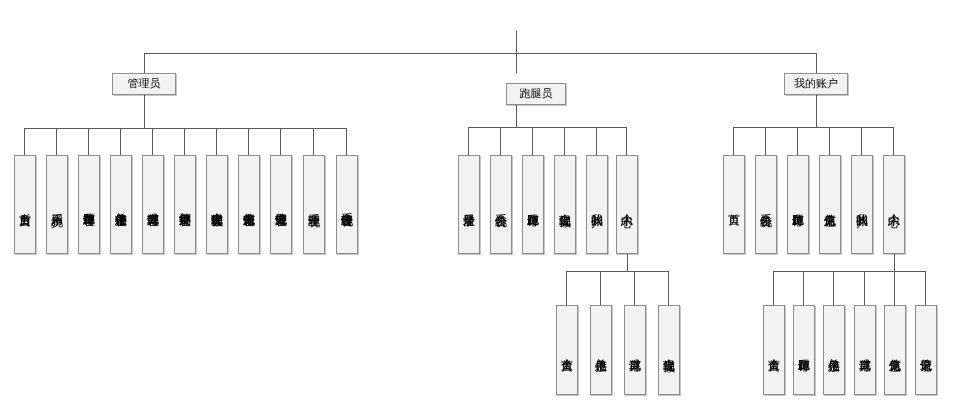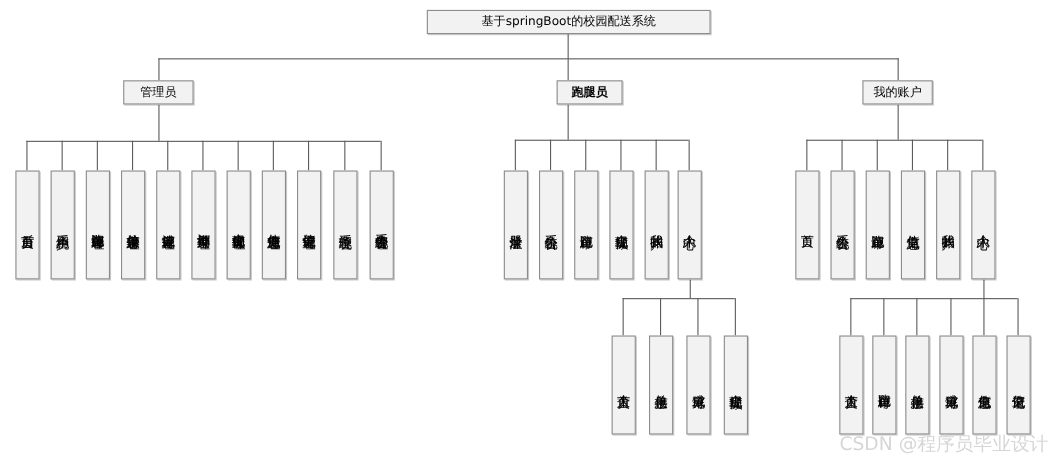--- a/index.html
+++ b/index.html
@@ -81,23 +81,20 @@
     white-space: nowrap;
     z-index: 5;
     user-select: none;
   }
 </style>
 </head>
 <body>
 
 <div id="diagram">
 
-  <div class="node horiz root" style="left:388px; top:9px; width:258px; height:22px;">
-    <span class="node-label">基于springBoot的校园配送系统</span>
-  </div>
 
   <div class="line v" style="left:516px; top:31px; width:1px; height:22px;"></div>
 
   <div class="line h" style="left:144px; top:53px; width:673px; height:1px;"></div>
 
   <div class="line v" style="left:144px; top:53px; width:1px; height:20px;"></div>
   <div class="line v" style="left:516px; top:53px; width:1px; height:20px;"></div>
   <div class="line v" style="left:816px; top:53px; width:1px; height:20px;"></div>
 
   <div class="node horiz" style="left:112px; top:73px; width:64px; height:22px;">
@@ -145,21 +142,21 @@
   <div class="node vert" style="left:270px; top:155px; width:22px; height:99px;">
     <span class="node-label">充值记录管理</span>
   </div>
   <div class="node vert" style="left:303px; top:155px; width:22px; height:99px;">
     <span class="node-label">系统管理</span>
   </div>
   <div class="node vert" style="left:336px; top:155px; width:22px; height:99px;">
     <span class="node-label">系统公告管理</span>
   </div>
 
-  <div class="node horiz" style="left:506px; top:73px; width:60px; height:22px;font-weight:bold;">
+  <div class="node horiz" style="left:506px; top:83px; width:60px; height:22px;">
     <span class="node-label">跑腿员</span>
   </div>
   <div class="line v" style="left:516px; top:95px; width:1px; height:32px;"></div>
   <div class="line h" style="left:468px; top:127px; width:158px; height:1px;"></div>
 
   <div class="line v" style="left:468px; top:127px; width:1px; height:28px;"></div>
   <div class="line v" style="left:500px; top:127px; width:1px; height:28px;"></div>
   <div class="line v" style="left:532px; top:127px; width:1px; height:28px;"></div>
   <div class="line v" style="left:564px; top:127px; width:1px; height:28px;"></div>
   <div class="line v" style="left:596px; top:127px; width:1px; height:28px;"></div>
@@ -257,15 +254,14 @@
   <div class="node vert" style="left:854px; top:305px; width:22px; height:90px;">
     <span class="node-label">完成订单</span>
   </div>
   <div class="node vert" style="left:884px; top:305px; width:22px; height:90px;">
     <span class="node-label">充值信息</span>
   </div>
   <div class="node vert" style="left:915px; top:305px; width:22px; height:90px;">
     <span class="node-label">充值记录</span>
   </div>
 
-  <div class="watermark">CSDN @程序员毕业设计</div>
 
 </div>
 
 </body></html>

